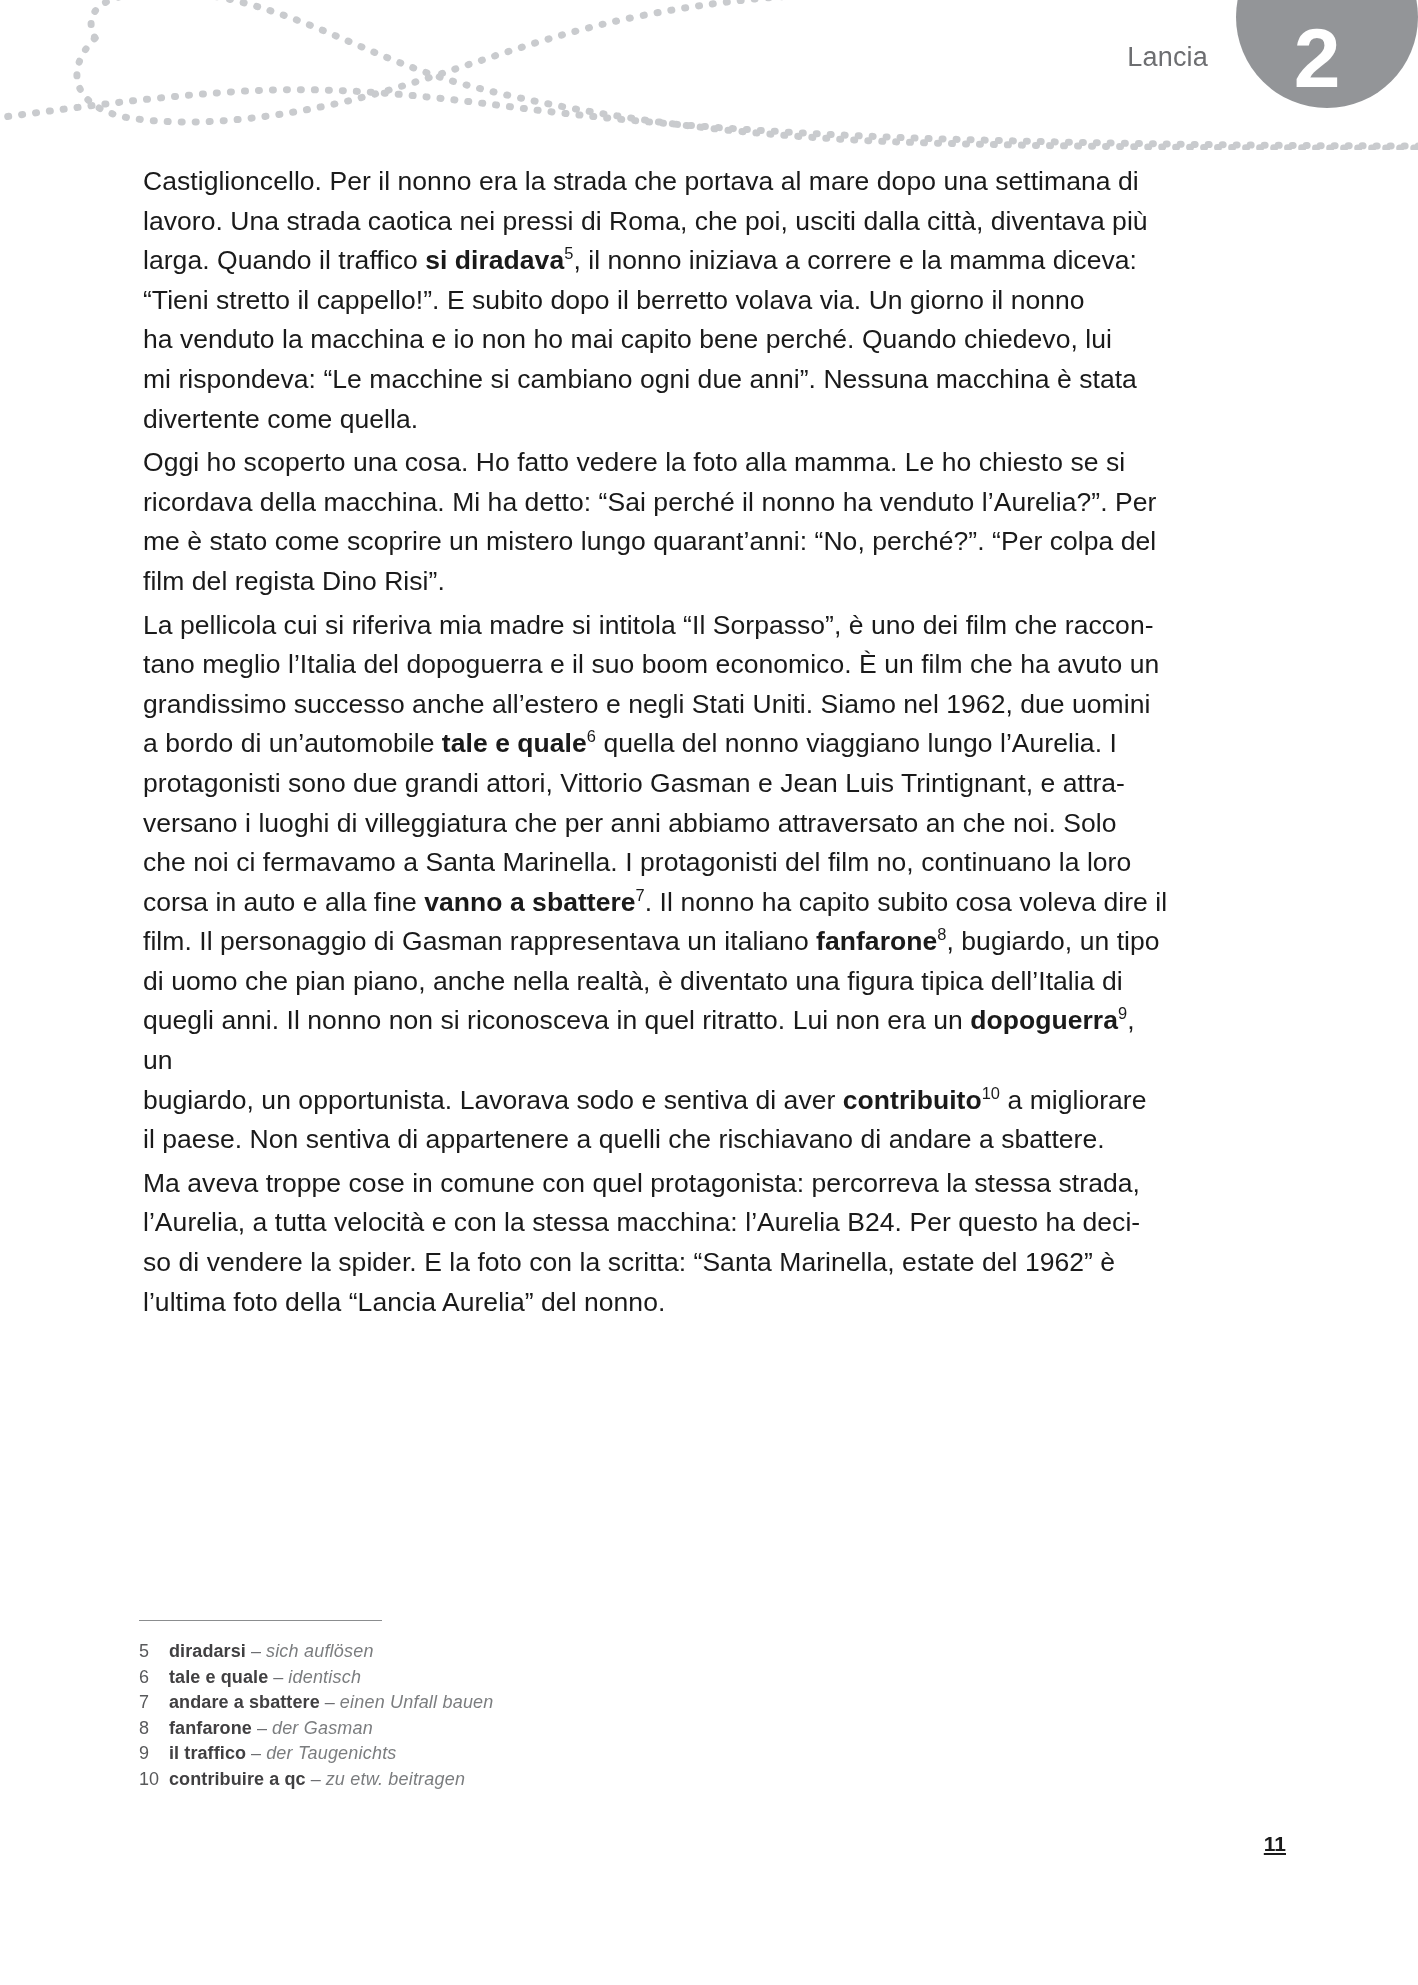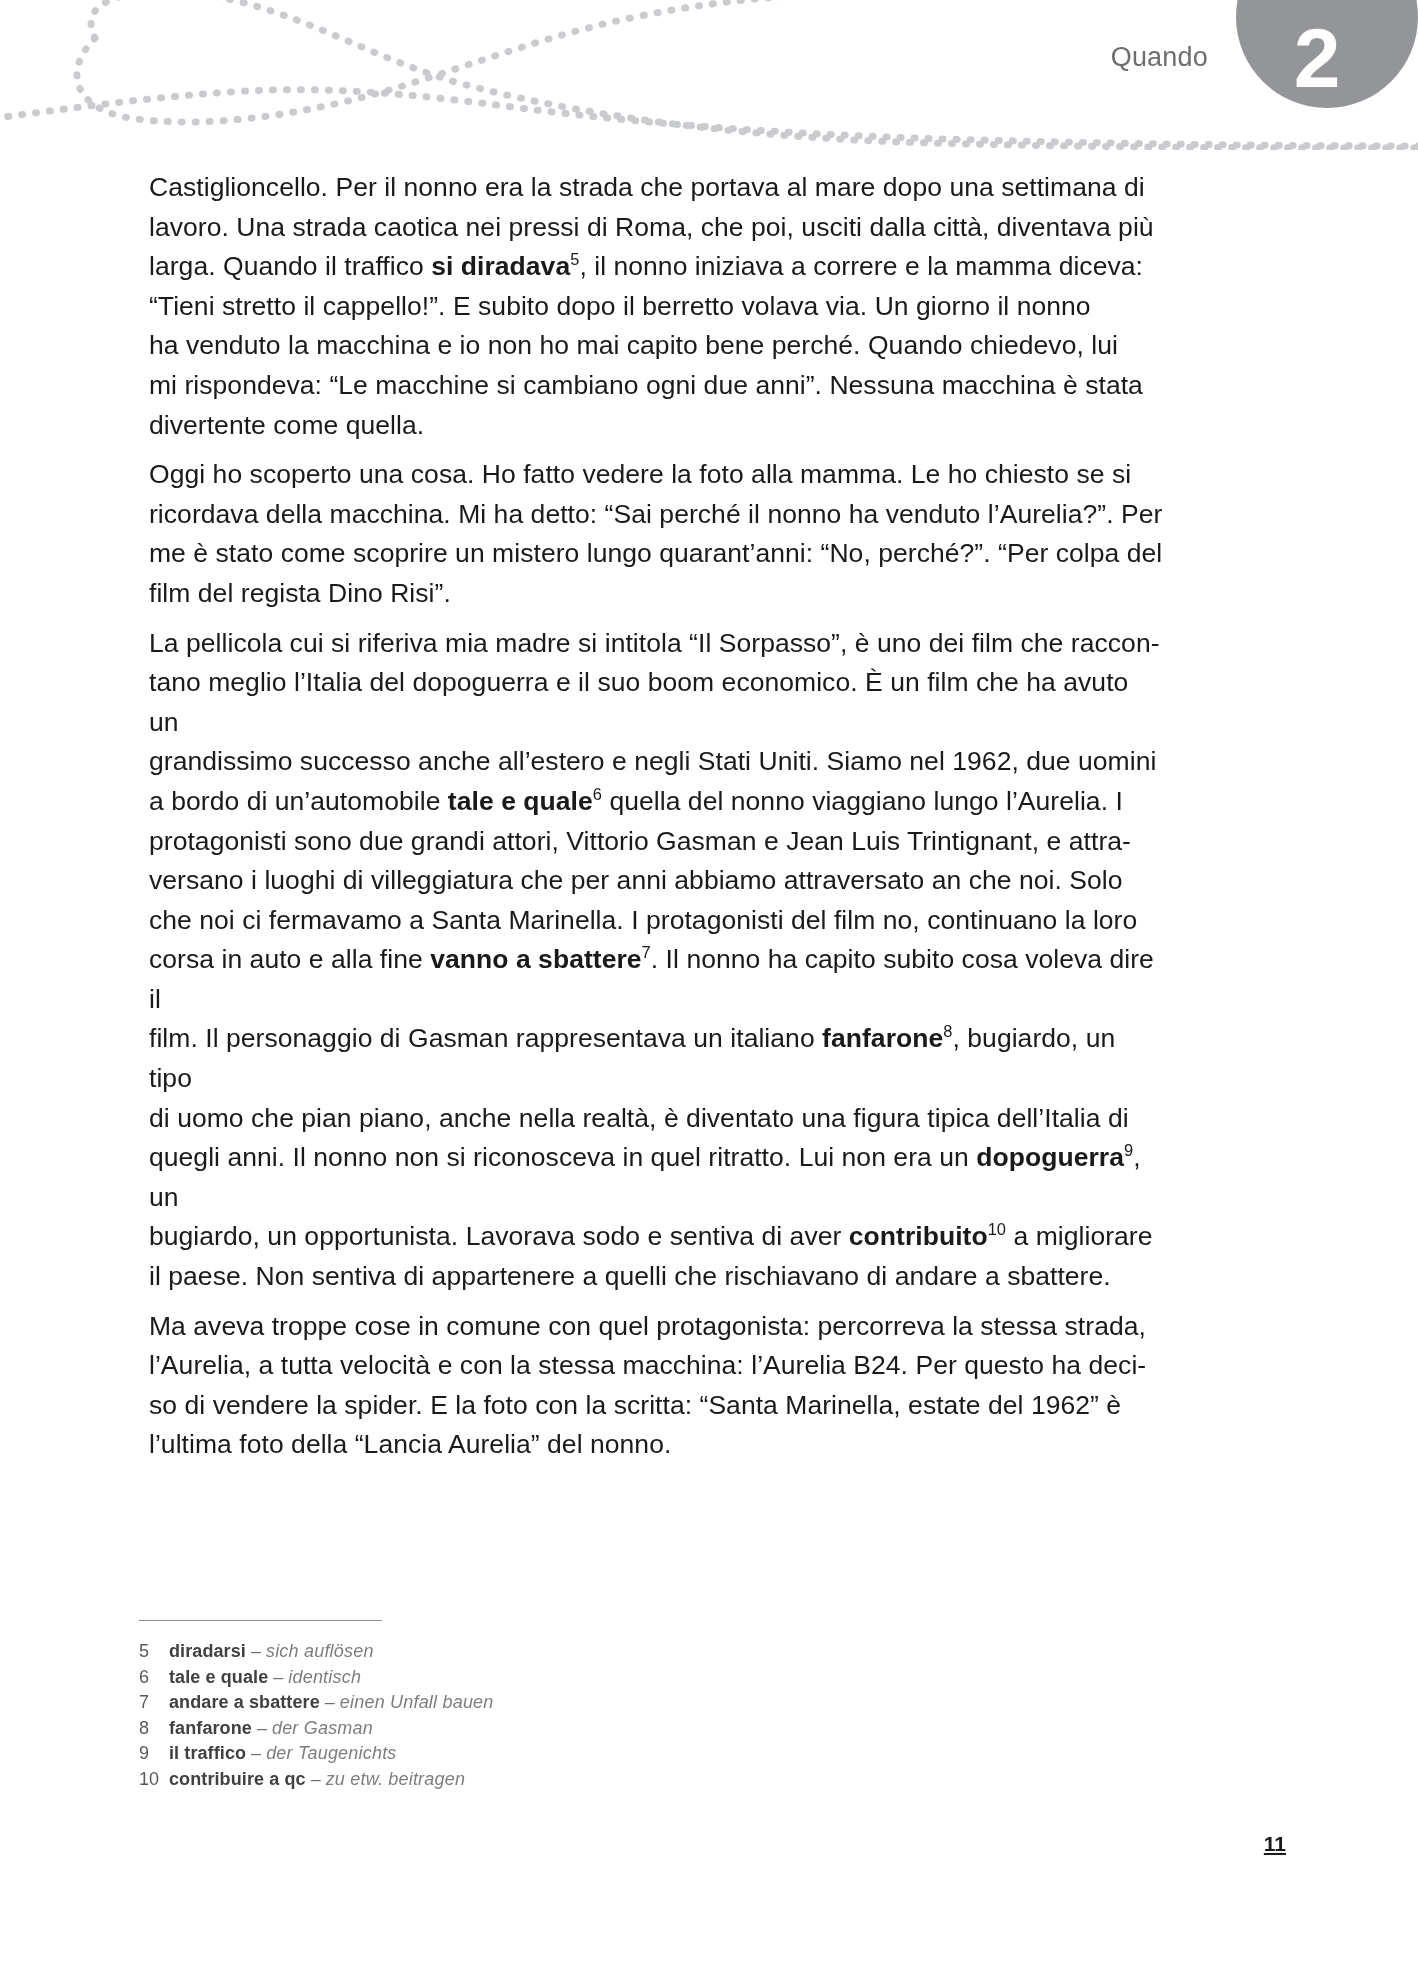--- a/index.html
+++ b/index.html
@@ -71,21 +71,21 @@
     position: absolute;
     left: 139px;
     top: 158px;
     width: 1035px;
   }
   .para {
     font-size: 26.5px;
     line-height: 39.6px;
     color: #1a1a1a;
     letter-spacing: 0.05px;
-    margin: 10px;
+    margin: 4px;
     text-align: left;
     white-space: pre-wrap;
   }
   .para b {
     font-weight: bold;
   }
   .para sup {
     font-size: 0.62em;
     vertical-align: super;
     line-height: 0;
@@ -154,21 +154,21 @@
     <svg id="deco-svg" viewBox="0 0 1418 150" preserveAspectRatio="none">
       <defs>
         <path id="loopPath" d="M -10,112 C 60,95 95,28 175,22 C 255,16 262,92 215,112 C 168,132 120,128 120,128"></path>
       </defs>
 
       <path d="M 95,38 C 75,-2 135,-14 200,-6 C 300,8 370,60 470,86 C 600,120 760,137 900,142 C 1080,148 1300,148 1430,148" fill="none" stroke="#c9cbce" stroke-width="7" stroke-linecap="round" stroke-dasharray="1 13"></path>
       <path d="M 95,38 C 60,74 78,110 130,118 C 190,127 260,120 330,105 C 430,84 520,40 640,16 C 740,-4 830,-8 900,-6" fill="none" stroke="#c9cbce" stroke-width="7" stroke-linecap="round" stroke-dasharray="1 13"></path>
       <path d="M -20,120 C 60,110 140,98 230,92 C 330,85 420,95 520,108 C 660,126 820,136 980,140 C 1160,145 1320,146 1430,146" fill="none" stroke="#c9cbce" stroke-width="7" stroke-linecap="round" stroke-dasharray="1 13"></path>
     </svg>
 
-    <div id="running-head">Quando</div>
+    <div id="running-head">Lancia</div>
 
     <div id="chapter-tab">
       <div id="chapter-number">2</div>
     </div>
   </div>
 
   <div id="content">
       <div class="para"><span>Castiglioncello. Per il nonno era la strada che portava al mare dopo una settimana di
 lavoro. Una strada caotica nei pressi di Roma, che poi, usciti dalla città, diventava più
 larga. Quando il traffico </span><b>si diradava</b><sup>5</sup><span>, il nonno iniziava a correre e la mamma diceva:

